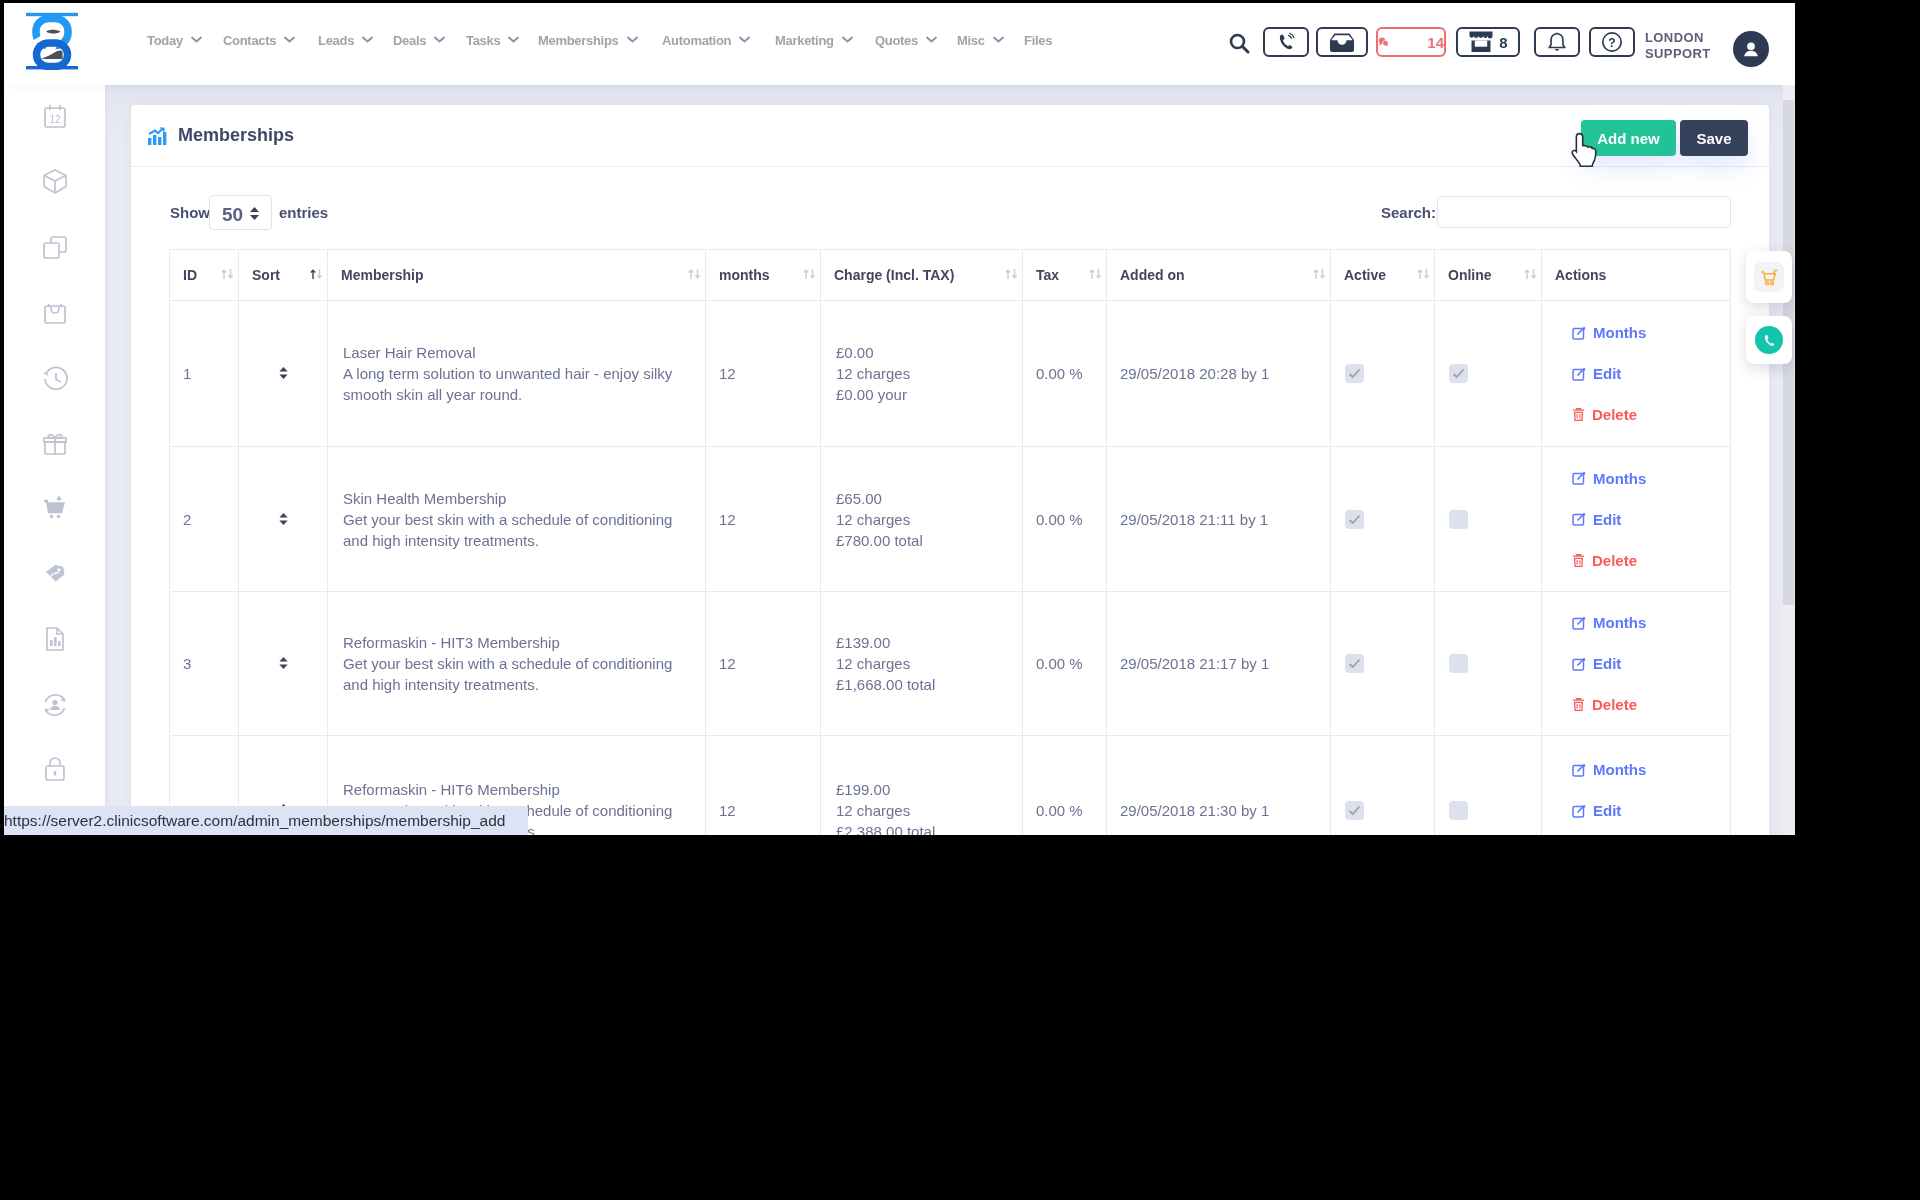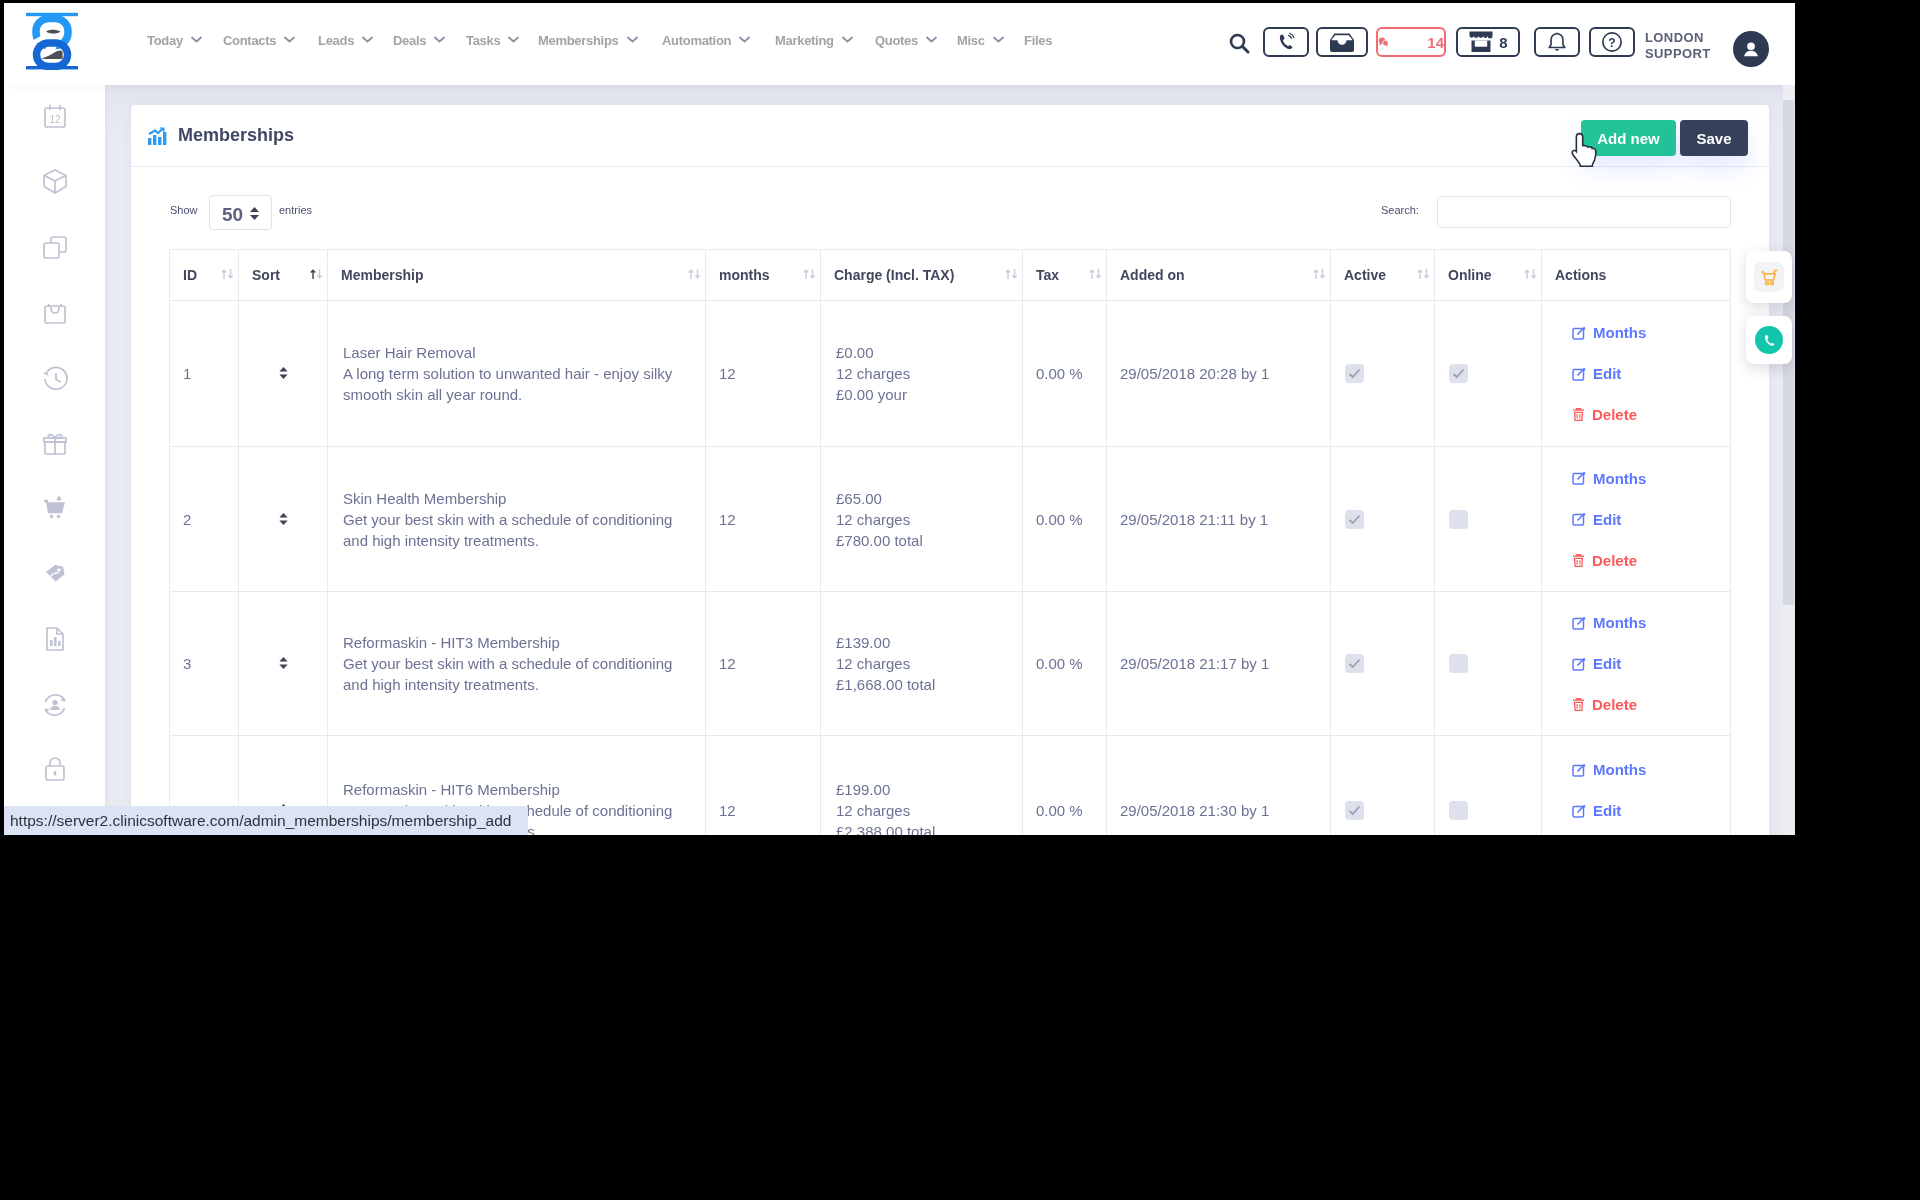--- a/index.html
+++ b/index.html
@@ -25,21 +25,21 @@
 
 #card { left:131px; top:105px; width:1638px; height:760px; background:#fff; border-radius:4px;
   box-shadow:0 0 13px 0 rgba(82,63,105,.05); z-index:5; }
 #cardhead { left:131px; top:105px; width:1638px; height:62px; border-bottom:1px solid #ebedf2; z-index:6; }
 #cardtitle { left:178px; top:125px; font-size:18px; font-weight:700; color:#414766; z-index:6; }
 .btn { top:120px; height:36px; border-radius:4px; color:#fff; font-size:15px; font-weight:600;
   display:flex; align-items:center; justify-content:center; z-index:6; }
 #btn-add { left:1581px; width:95px; background:#21c397; box-shadow:0 12px 22px rgba(120,150,255,.20); }
 #btn-save { left:1680px; width:68px; background:#35405a; box-shadow:0 12px 22px rgba(120,150,255,.20); }
 
-.lbl { font-size:11px; font-weight:400; color:#494f6f; z-index:6; }
+.lbl { font-size:15px; font-weight:700; color:#494f6f; z-index:6; }
 #selbox { left:209px; top:195px; width:63px; height:35px; border:1px solid #dfe2ec; border-radius:4px; z-index:6;
   background:#fff; }
 #searchbox { left:1437px; top:196px; width:294px; height:32px; border:1px solid #dfe2ec; border-radius:4px; z-index:6; background:#fff; }
 
 #tbl { left:169px; top:249px; z-index:6; border-collapse:collapse; table-layout:fixed; }
 #tbl th, #tbl td { border:1px solid #e8eaf1; vertical-align:middle; text-align:left; }
 #tbl th { height:51px; font-size:14px; font-weight:700; color:#42465e; padding:0 0 0 13px; position:relative; }
 #tbl td { font-size:15px; color:#6c7293; padding:0 0 0 13px; }
 .sort-ic { position:absolute; right:3px; top:17px; }
 #tbl td.c-mem, #tbl td.c-charge { padding-left:15px; line-height:21px; }
@@ -52,21 +52,21 @@
 .alink.del { color:#fb5a5a; }
 
 .fab { left:1746px; width:46px; background:#fff; border-radius:8px; z-index:8;
   box-shadow:0 4px 14px rgba(60,60,90,.18); display:flex; align-items:center; justify-content:center; }
 .chip { width:30px; height:30px; background:#f2f3f7; border-radius:7px; display:flex; align-items:center; justify-content:center; }
 
 #sbar { left:1783px; top:85px; width:11px; height:750px; background:#ededf2; z-index:7; }
 #sthumb { left:1783px; top:100px; width:11px; height:505px; background:#d6d7e1; z-index:7; }
 
 #urlbar { left:4px; top:806px; width:524px; height:29px; background:#dce3f5; z-index:20;
-  font-size:15.5px; color:#2e323d; display:flex; align-items:center; padding-left:6px;
+  font-size:15.5px; color:#2e323d; display:flex; align-items:center; 
   border-top-right-radius:3px; }
 </style>
 </head>
 <body>
 <div class="abs" id="appbg"></div>
 <div class="abs" id="content"></div>
 <div class="abs" id="sidebar"></div>
 <div class="abs" id="navbar"></div>
 
 <svg class="abs" style="left:26px;top:12px;z-index:4" width="52" height="58" viewBox="0 0 52 58">

